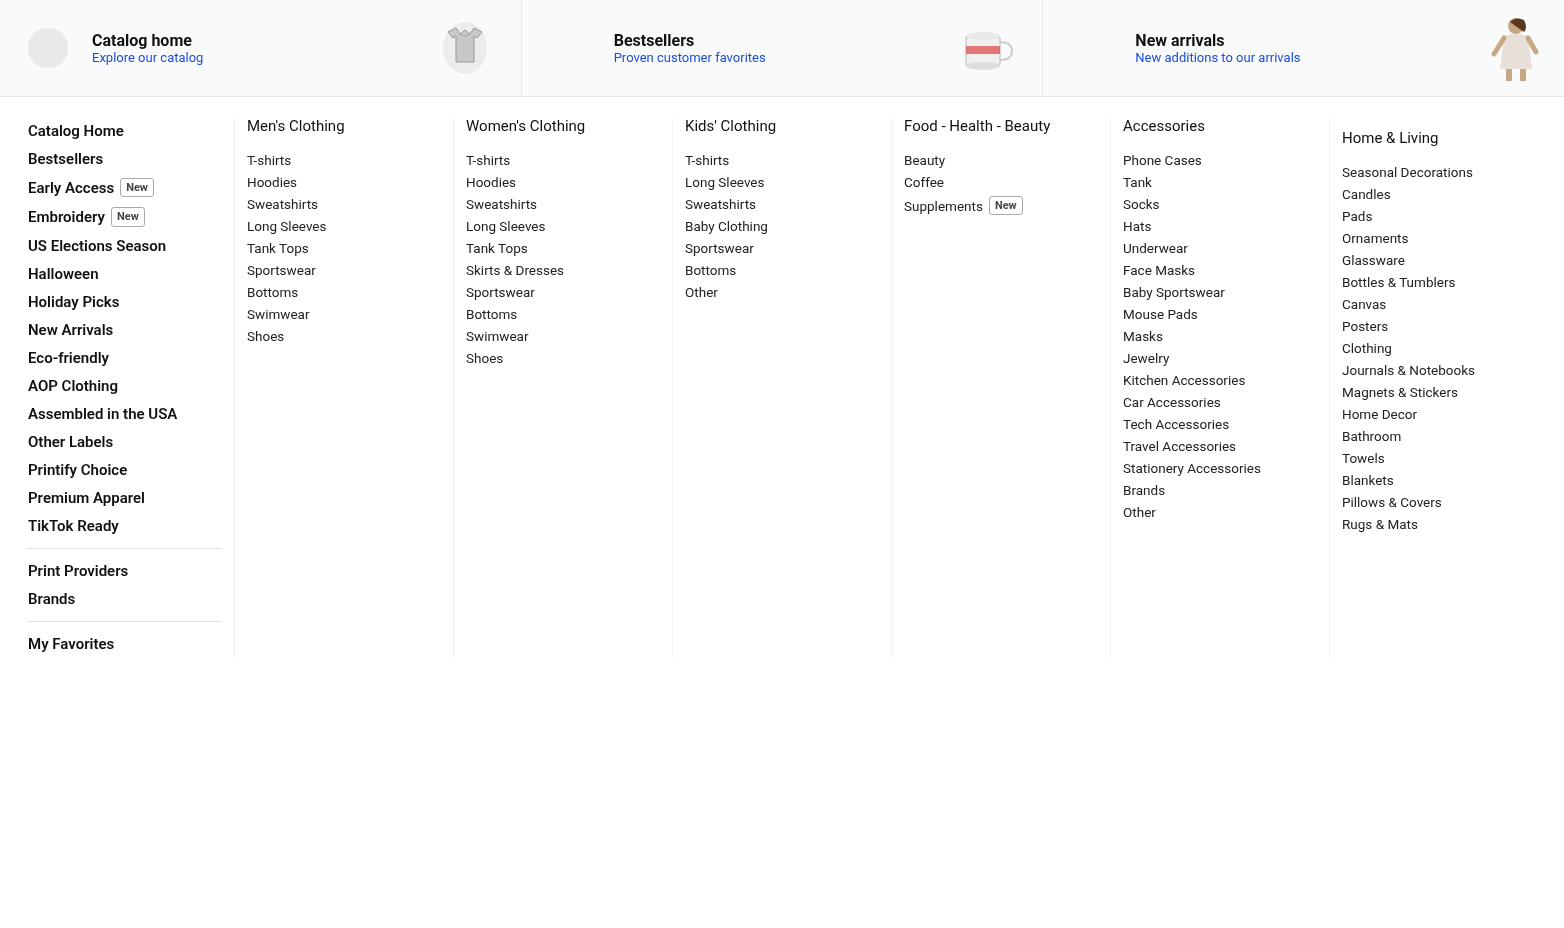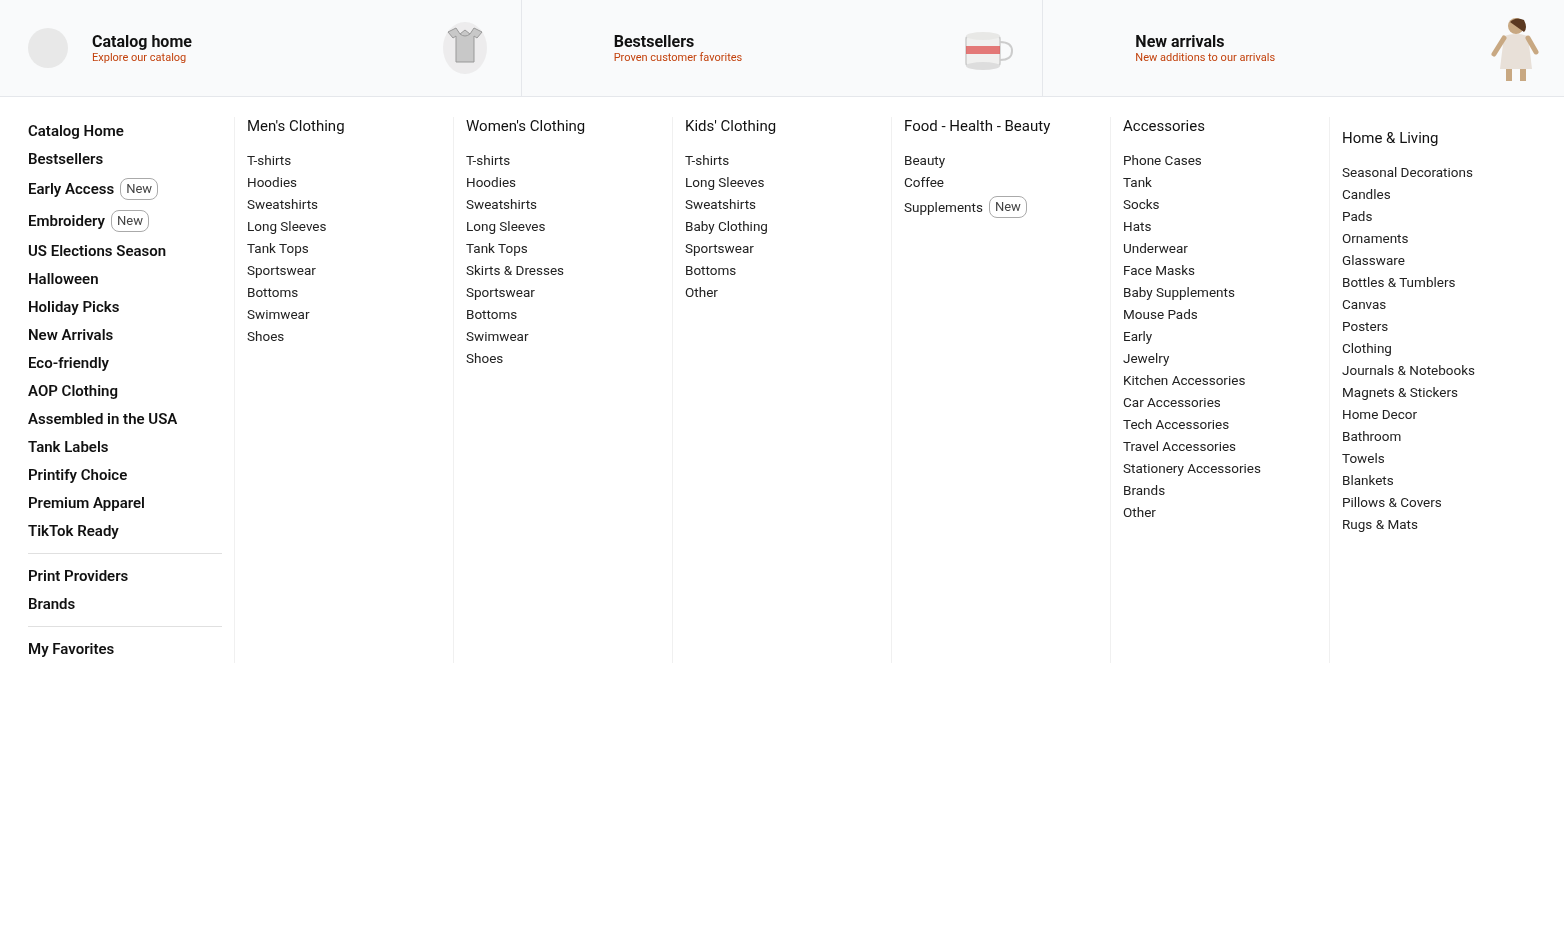--- a/index.html
+++ b/index.html
@@ -25,22 +25,22 @@
       cursor: pointer;
       gap: 16px;
     }
     .banner-item:last-child { border-right: none; }
     .banner-text h3 {
       font-size: 16px;
       font-weight: 700;
       color: #111;
     }
     .banner-text p {
-      font-size: 11px;
-      color: #c2410c;
+      font-size: 13px;
+      color: #1d4ed8;
     }
     .banner-icon {
       width: 56px;
       height: 56px;
       flex-shrink: 0;
       display: flex;
       align-items: center;
       justify-content: center;
       font-size: 28px;
     }
@@ -99,23 +99,23 @@
     .left-column .divider {
       border: none;
       border-top: 1px solid #e0e0e0;
       margin: 8px 0;
     }
 
     
     .new-badge {
       display: inline-block;
       border: 1px solid #aaa;
-      border-radius: 8px;
-      font-size: 13px;
-      font-weight: 400;
+      border-radius: 3px;
+      font-size: 11px;
+      font-weight: 700;
       padding: 1px 5px;
       color: #444;
       line-height: 1.4;
       flex-shrink: 0;
     }
   </style>
 </head>
 <body>
 
 <div class="top-banner">
@@ -218,21 +218,21 @@
       <div class="nav-item">
         <span>Eco-friendly</span>
       </div>
       <div class="nav-item">
         <span>AOP Clothing</span>
       </div>
       <div class="nav-item">
         <span>Assembled in the USA</span>
       </div>
       <div class="nav-item">
-        <span>Tank Labels</span>
+        <span>Other Labels</span>
       </div>
       <div class="nav-item">
         <span>Printify Choice</span>
       </div>
       <div class="nav-item">
         <span>Premium Apparel</span>
       </div>
       <div class="nav-item">
         <span>TikTok Ready</span>
       </div>
@@ -362,27 +362,27 @@
       <div class="nav-item">
         <span>Hats</span>
       </div>
       <div class="nav-item">
         <span>Underwear</span>
       </div>
       <div class="nav-item">
         <span>Face Masks</span>
       </div>
       <div class="nav-item">
-        <span>Baby Supplements</span>
+        <span>Baby Sportswear</span>
       </div>
       <div class="nav-item">
         <span>Mouse Pads</span>
       </div>
       <div class="nav-item">
-        <span>Early</span>
+        <span>Masks</span>
       </div>
       <div class="nav-item">
         <span>Jewelry</span>
       </div>
       <div class="nav-item">
         <span>Kitchen Accessories</span>
       </div>
       <div class="nav-item">
         <span>Car Accessories</span>
       </div>

